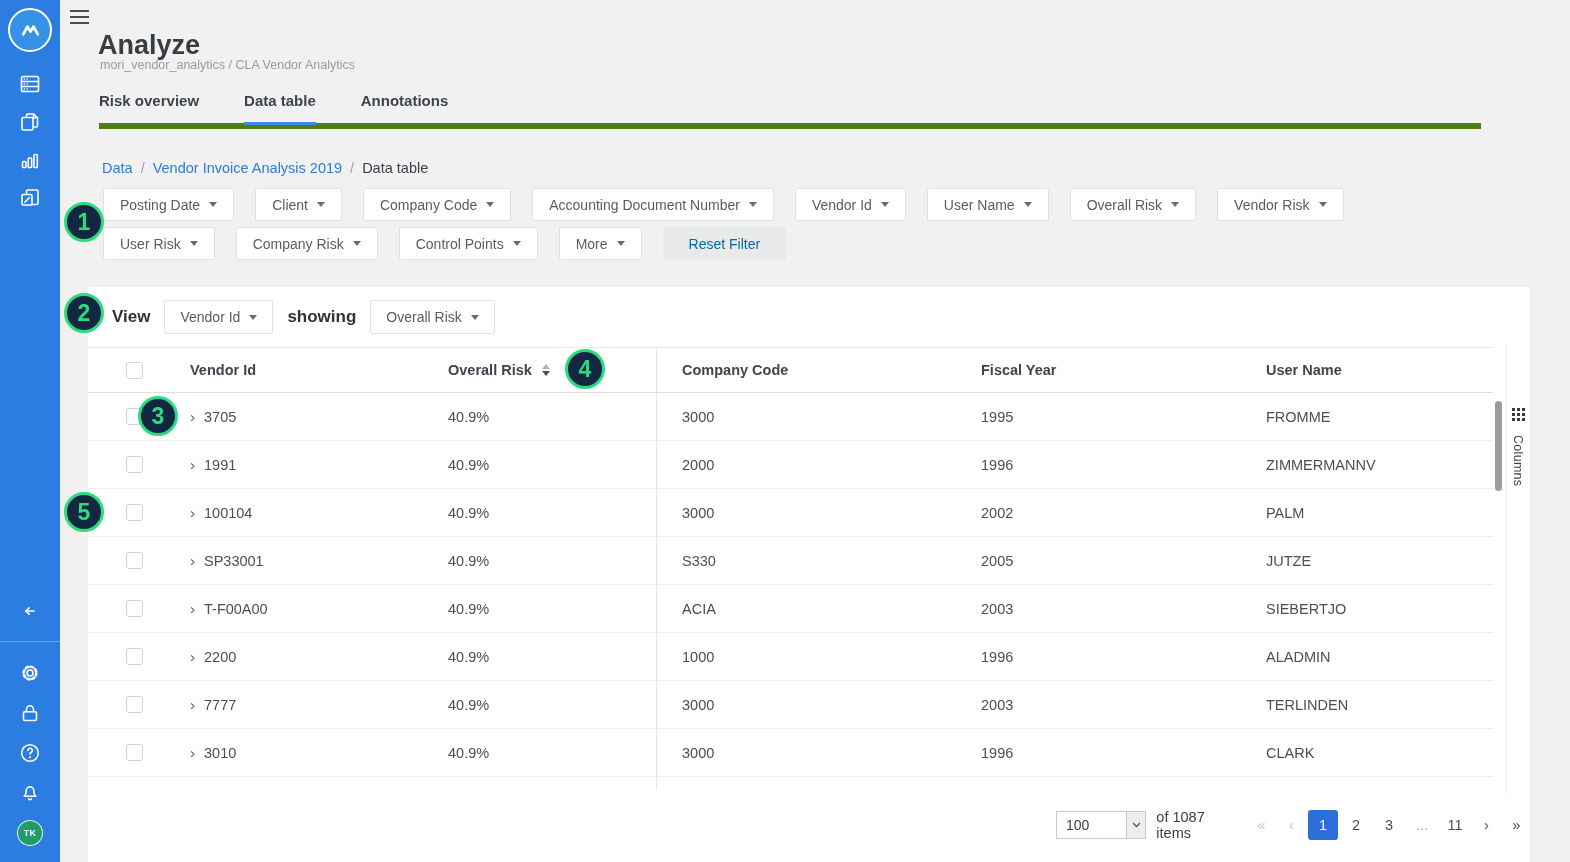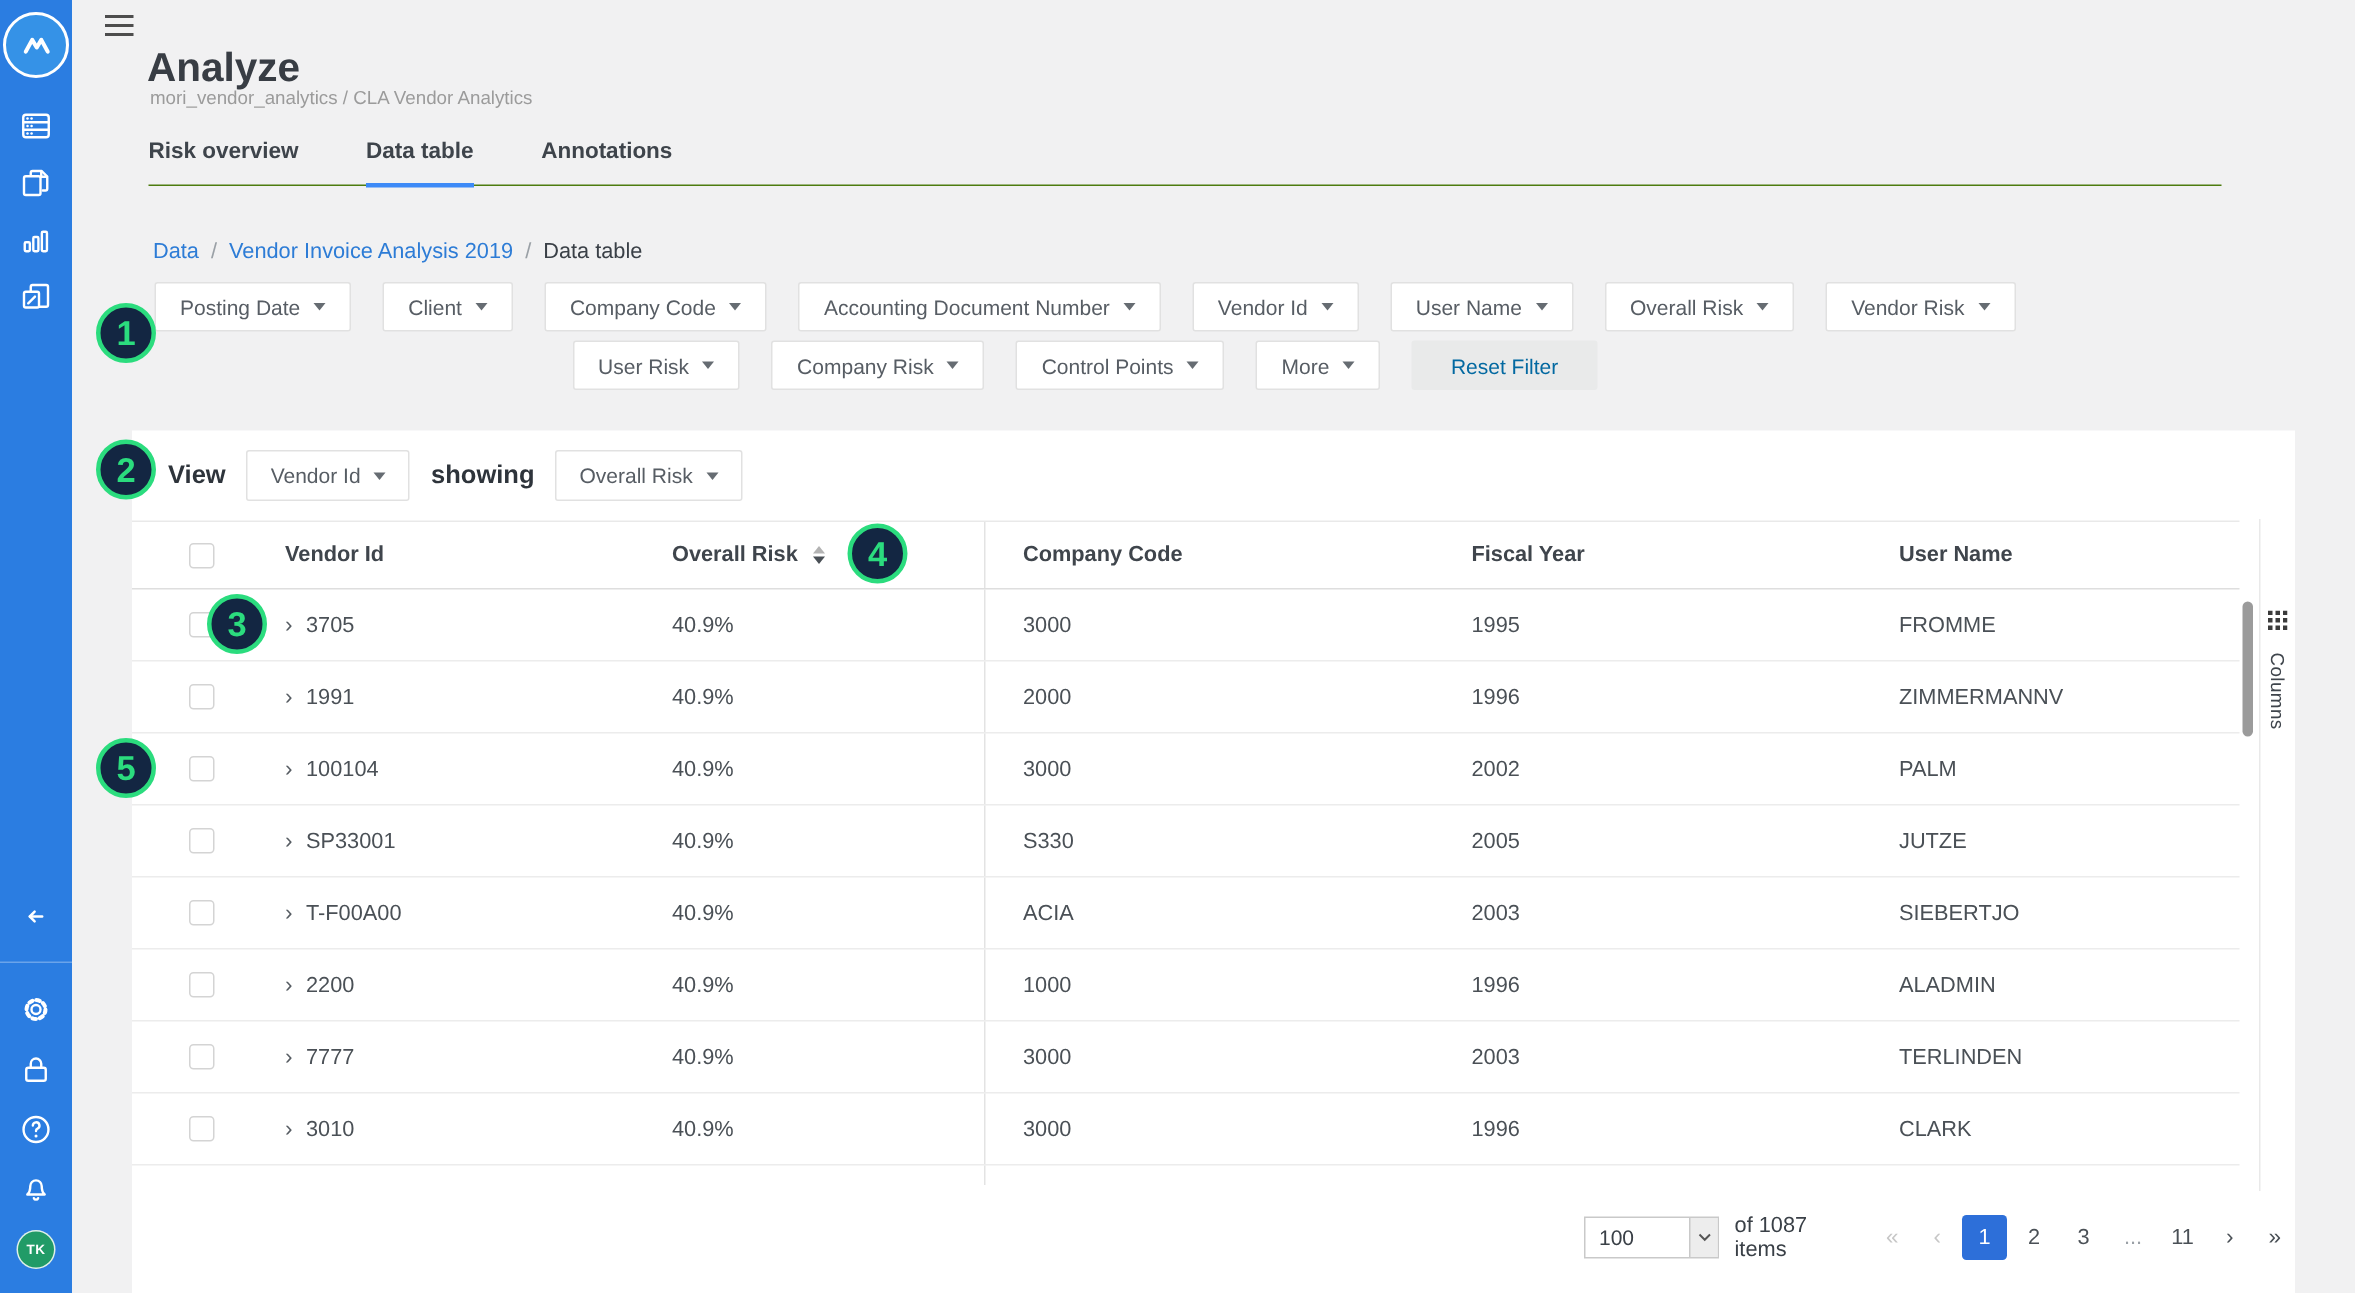--- a/index.html
+++ b/index.html
@@ -2,44 +2,44 @@
 <html><head>
 <meta charset="utf-8">
 <style>
   *{box-sizing:border-box;margin:0;padding:0;}
   html,body{width:1570px;height:862px;}
   body{position:relative;overflow:hidden;background:#f1f1f2;font-family:"Liberation Sans",sans-serif;color:#3f454c;
        --sidebar-bg:#2b7de1;--accent-blue:#3d8af7;--link-blue:#2d7cd6;--active-page:#2d6fd9;
        --badge-bg:#132642;--badge-green:#2bdc7e;--avatar-bg:#219b67;}
 
   
-  .sidebar{position:absolute;left:0;top:0;bottom:0;width:48px;background:var(--sidebar-bg);display:flex;flex-direction:column;align-items:center;z-index:5;}
+  .sidebar{position:absolute;left:0;top:0;bottom:0;width:60px;background:var(--sidebar-bg);display:flex;flex-direction:column;align-items:center;z-index:5;}
   .logo{margin-top:8px;width:44px;height:44px;border-radius:50%;border:2px solid #fff;background:#3592e7;display:flex;align-items:center;justify-content:center;cursor:pointer;flex:none;}
   .side-nav{margin-top:20px;display:flex;flex-direction:column;gap:14px;}
   .side-icon{width:24px;height:24px;display:flex;align-items:center;justify-content:center;cursor:pointer;}
   .side-bottom{margin-top:auto;display:flex;flex-direction:column;align-items:center;width:100%;padding-bottom:16px;}
   .side-divider{width:100%;height:1px;background:rgba(255,255,255,.3);margin:18px 0 19px;}
   .side-foot{display:flex;flex-direction:column;gap:16px;align-items:center;}
   .avatar{margin-top:15px;width:26px;height:26px;border-radius:50%;background:var(--avatar-bg);border:1.5px solid rgba(255,255,255,.85);color:#fff;font-size:9px;font-weight:700;display:flex;align-items:center;justify-content:center;letter-spacing:.3px;cursor:pointer;}
 
   
   .hamburger{position:absolute;left:70px;top:10px;width:19px;display:flex;flex-direction:column;gap:4px;cursor:pointer;}
   .hamburger i{height:2px;background:#4d4d4d;}
   .title{position:absolute;left:98px;top:30px;font-size:27px;font-weight:700;color:#383d44;}
   .subtitle{position:absolute;left:100px;top:58px;font-size:12.5px;color:#9b9b9b;}
-  .tabs{position:absolute;left:99px;top:92px;width:1382px;display:flex;gap:45px;border-bottom:1px solid #4d7c0f;}
+  .tabs{position:absolute;left:99px;top:92px;width:1382px;display:flex;gap:45px;border-bottom:6px solid #4d7c0f;}
   .tab{position:relative;padding-bottom:14px;cursor:pointer;font-weight:600;font-size:15px;color:#3e444b;}
   .tab.active::after{content:"";position:absolute;left:0;right:0;bottom:-2px;height:3px;background:var(--accent-blue);}
   .breadcrumb{position:absolute;left:102px;top:160px;font-size:14.5px;}
   .bc-link{color:var(--link-blue);cursor:pointer;}
   .bc-sep{color:#9aa0a6;margin:0 8px;}
   .bc-current{color:#3a4047;}
 
   
-  .filters{position:absolute;left:103px;top:188px;display:flex;flex-direction:column;gap:6px;align-items:center;}
+  .filters{position:absolute;left:103px;top:188px;display:flex;flex-direction:column;gap:6px;}
   .filter-row{display:flex;gap:21px;align-items:center;}
   .fbtn{height:33px;padding:0 16px;background:#fff;border:1px solid #e1e1e1;border-radius:2px;font:14px "Liberation Sans",sans-serif;color:#575d64;display:inline-flex;align-items:center;cursor:pointer;}
   .caret{width:0;height:0;border-left:4px solid transparent;border-right:4px solid transparent;border-top:5px solid #666c72;margin-left:9px;}
   .fbtn.reset{background:#e9eaea;border-color:#e9eaea;color:#0369a1;padding:0 25px;cursor:default;}
 
   
   .panel{position:absolute;left:88px;top:287px;width:1442px;height:575px;background:#fff;}
   .viewbar{height:60px;display:flex;align-items:center;padding-left:24px;gap:14px;}
   .view-label{font-size:17px;font-weight:700;color:#2e343b;}
   .vbtn{height:34px;padding:0 15px;background:#fff;border:1px solid #e1e1e1;border-radius:2px;font:14px "Liberation Sans",sans-serif;color:#575d64;display:inline-flex;align-items:center;cursor:pointer;}

